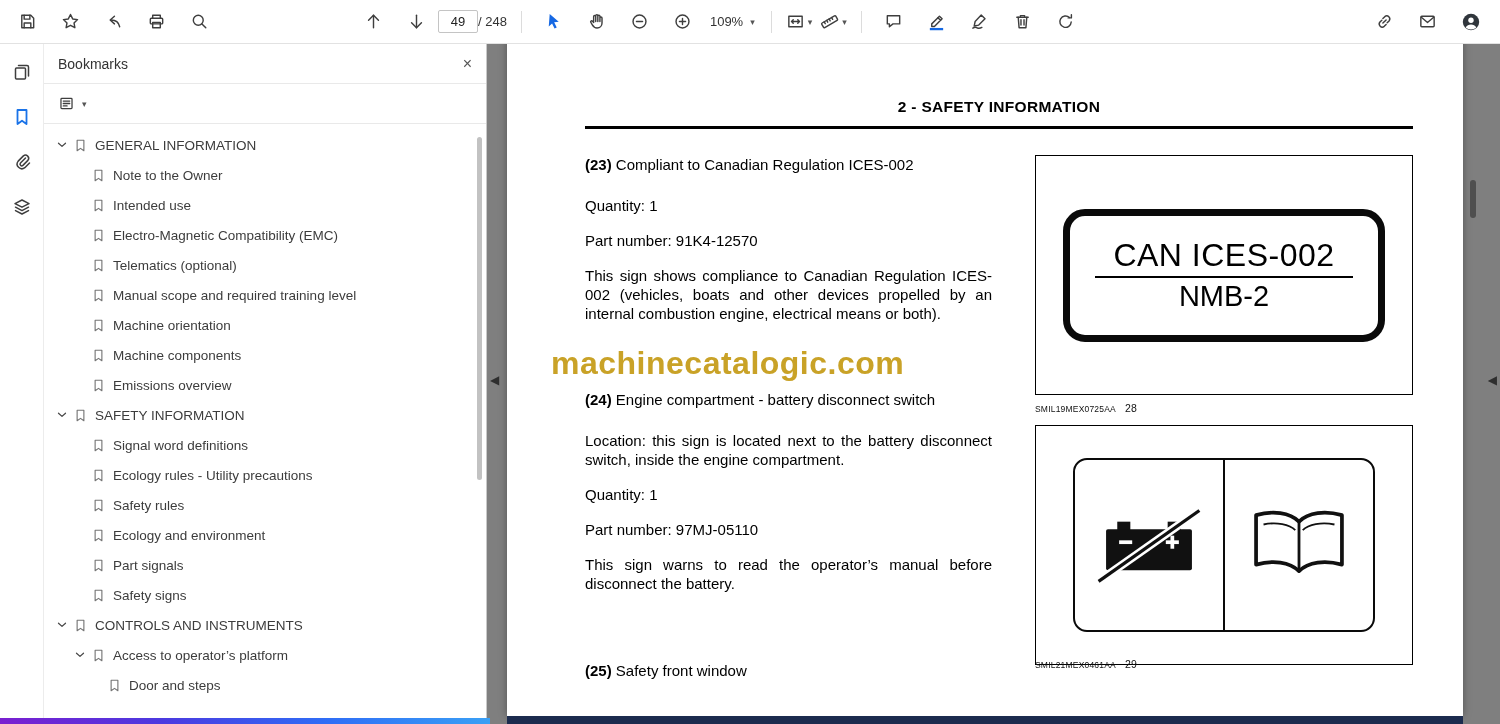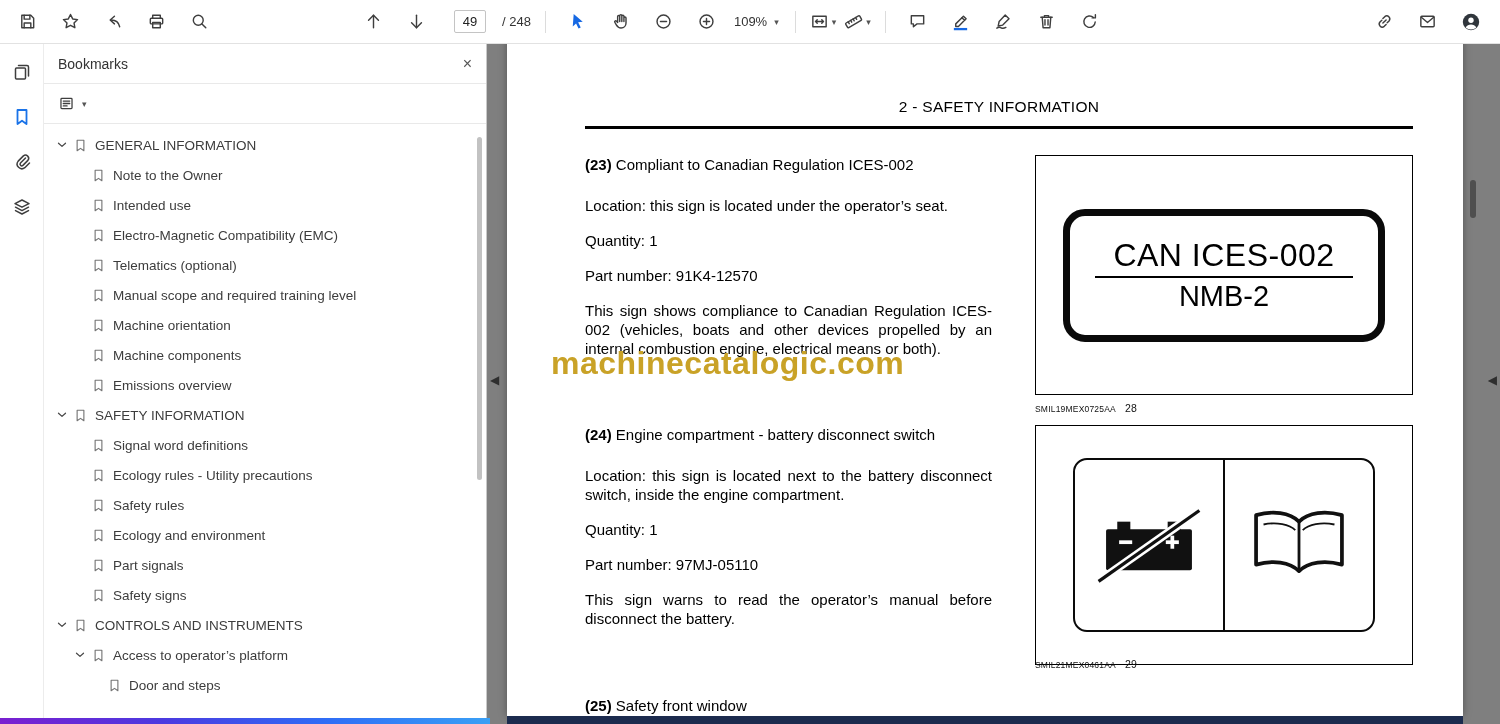--- a/index.html
+++ b/index.html
@@ -2,21 +2,21 @@
 <html><head>
 <meta charset="utf-8">
 <style>
 *{margin:0;padding:0;box-sizing:border-box}
 html,body{width:1500px;height:724px;overflow:hidden;font-family:"Liberation Sans",sans-serif;background:#fff;position:relative}
 svg.ic path,svg.ic rect,svg.ic circle,svg.ic line{fill:none;stroke:#3e3e3e;stroke-width:1.5;stroke-linecap:round;stroke-linejoin:round}
 
 .toolbar{position:absolute;top:0;left:0;right:0;height:44px;background:#fff;border-bottom:1px solid #e2e2e2;display:flex;align-items:center;padding:0 8px 0 6px;z-index:20}
 .tbtn{width:34px;height:34px;margin:0 4.5px;display:flex;align-items:center;justify-content:center;border-radius:4px;cursor:pointer;flex:none}
 .sp{width:131px;flex:none}
-.page-input{width:32px;height:23px;margin:0 16px;text-align:center;font-size:13px;font-family:inherit;border:1px solid #c4c4c4;border-radius:2px;color:#222}
+.page-input{width:40px;height:23px;margin:0 0;text-align:center;font-size:13px;font-family:inherit;border:1px solid #c4c4c4;border-radius:2px;color:#222}
 .page-total{font-size:13px;color:#333;margin-right:4px;white-space:nowrap}
 .vdiv{width:1px;height:22px;background:#dcdcdc;margin:0 10px;flex:none}
 .zoom-ctl{display:flex;align-items:center;margin:0 6px;font-size:13px;color:#333;cursor:pointer}
 .caret{font-size:9px;color:#555;margin-left:7px}
 .combo{display:flex;align-items:center;margin:0 4px;cursor:pointer}
 .combo .caret{margin-left:3px}
 .flex1{flex:1}
 
 .rail{position:absolute;left:0;top:44px;bottom:0;width:44px;background:#fff;border-right:1px solid #ececec;display:flex;flex-direction:column;align-items:center;padding-top:13px;z-index:15}
 .rbtn{width:30px;height:30px;margin-bottom:15px;display:flex;align-items:center;justify-content:center;border-radius:4px;cursor:pointer}
@@ -33,21 +33,21 @@
 .lvl1{padding-left:46px}
 .lvl1.has-chev{padding-left:26px}
 .lvl2{padding-left:62px}
 .chev{width:20px;display:flex;justify-content:center;flex:none}
 .bmicon{width:16px;display:flex;justify-content:center;flex:none}
 .bmlabel{margin-left:7px}
 .panel-scroll{position:absolute;right:4px;top:93px;width:5px;height:343px;background:#c2c2c2;border-radius:3px;cursor:pointer}
 
 .doc{position:absolute;left:487px;top:44px;right:0;bottom:0;background:#7f7f7f;overflow:hidden}
 .page{position:absolute;left:20px;top:-30px;width:956px;height:702px;background:#fff;box-shadow:0 0 8px rgba(0,0,0,.35)}
-.page-header{position:absolute;top:84px;left:78px;width:828px;text-align:center;font-size:15.5px;font-weight:400;letter-spacing:.3px;color:#000}
+.page-header{position:absolute;top:84px;left:78px;width:828px;text-align:center;font-size:15.5px;font-weight:700;letter-spacing:.3px;color:#000}
 .header-rule{position:absolute;top:112px;left:78px;width:828px;height:3px;background:#000}
 .col-text{position:absolute;left:78px;top:141px;width:407px;font-size:15px;line-height:19px;color:#000;text-align:justify}
 .col-text p{margin:0 0 16px}
 .col-text p.sec-head{margin-bottom:22px}
 .col-text p.body-par{margin-bottom:0}
 .gap67{height:67px}
 .gap68{height:68px}
 .watermark{position:absolute;left:44px;top:331px;font-size:32px;font-weight:bold;color:#c9a227;white-space:nowrap;z-index:3;letter-spacing:.5px}
 .figure{position:absolute;left:528px;width:378px;height:240px;border:1px solid #000;background:#fff;display:flex;align-items:center;justify-content:center}
 .fig1{top:141px}
@@ -437,21 +437,20 @@
   <div class="panel-scroll"></div>
 </div>
 
 <div class="doc">
   <div class="page">
     <div class="page-header">2 - SAFETY INFORMATION</div>
     <div class="header-rule"></div>
 
     <div class="col-text">
       <p class="sec-head"><b>(23)</b><span> Compliant to Canadian Regulation ICES-002</span></p>
-      <p>Location: this sign is located under the operator’s seat.</p>
       <p>Quantity: 1</p>
       <p>Part number: 91K4-12570</p>
       <p class="body-par">This sign shows compliance to Canadian Regulation ICES-002 (vehicles, boats and other devices propelled by an internal combustion engine, electrical means or both).</p>
       <div class="gap67"></div>
       <p class="sec-head"><b>(24)</b><span> Engine compartment - battery disconnect switch</span></p>
       <p>Location: this sign is located next to the battery disconnect switch, inside the engine compartment.</p>
       <p>Quantity: 1</p>
       <p>Part number: 97MJ-05110</p>
       <p class="body-par">This sign warns to read the operator’s manual before disconnect the battery.</p>
       <div class="gap68"></div>

